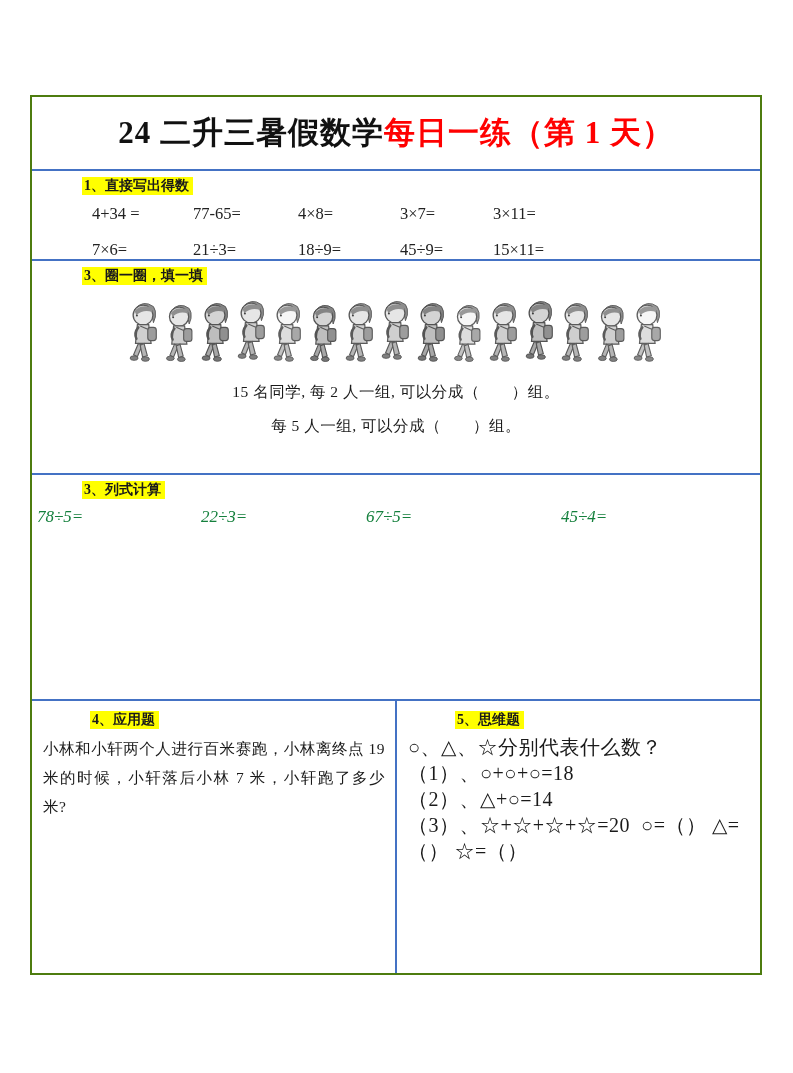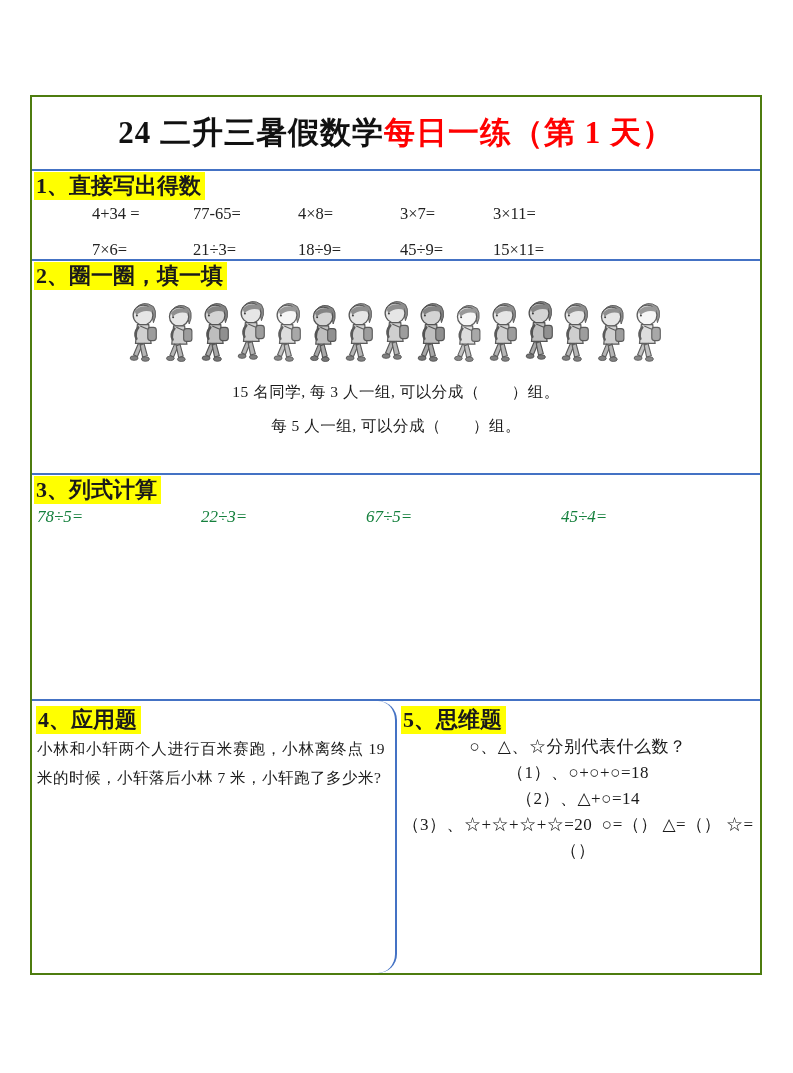--- a/index.html
+++ b/index.html
@@ -32,23 +32,24 @@
     font-weight: 700;
     letter-spacing: 1px;
     white-space: nowrap;
   }
   .t-black { color: #111111; }
   .t-red   { color: #ff0000; }
 
   
   .sec-header {
     padding: 4px 0 0 2px;
-    font-size: 22px;
+    font-size: 14px;
     font-weight: 700;
     line-height: 22px;
+    margin-left: 48px;
   }
   .hl { background: #ffff00; padding: 1px 4px 2px 2px; }
 
   
   .sec1 { height: 90px; }
   .prob-grid {
     display: grid;
     grid-template-columns: 101px 105px 102px 93px auto;
     padding-left: 60px;
     font-size: 16.5px;
@@ -89,39 +90,38 @@
     padding-left: 5px;
     margin-top: 6px;
     font-size: 17px;
     color: #15803d;
     white-space: nowrap;
     font-style: italic;
   }
 
   
   .sec45 { flex: 1; display: flex; }
-  .cell { height: 100%; padding: 4px 6px 0 2px; border-radius: 19px; }
+  .cell { height: 100%; padding: 4px 6px 0 8px; }
   .cell-left  { width: 365px; border-right: 2px solid #4472c4; }
   .cell-right { flex: 1; }
   .word-problem {
     margin-top: 3px;
     padding: 0 4px 0 3px;
     font-size: 15.5px;
     line-height: 29px;
     text-align: justify;
     letter-spacing: 0.5px;
     font-family: Liberation Serif, serif;
   }
   .s5-intro, .s5-line {
-    font-size: 17px;
+    font-size: 20px;
     line-height: 26px;
     padding-left: 3px;
     white-space: pre-wrap;
     letter-spacing: 0.5px;
-    text-align: center;
   }
   .s5-intro { margin-top: 3px; }
 
   .svg-defs { position: absolute; width: 0; height: 0; overflow: hidden; }
 </style>
 </head>
 <body>
 
 <svg class="svg-defs" aria-hidden="true">
   <symbol id="kid-shape" viewBox="0 0 36 74">
@@ -161,21 +161,21 @@
       <span>7×6=</span>
       <span>21÷3=</span>
       <span>18÷9=</span>
       <span>45÷9=</span>
       <span>15×11=</span>
     </div>
   </div>
 
   <div class="row sec2">
     <div class="sec-header">
-      <span class="hl">2、圈一圈，填一填</span>
+      <span class="hl">3、圈一圈，填一填</span>
     </div>
     <div class="kids-row" id="kids-row">
         <svg class="kid" viewBox="0 0 36 74">
           <use href="#kid-shape"></use>
         </svg>
         <svg class="kid" viewBox="0 0 36 74">
           <use href="#kid-shape"></use>
         </svg>
         <svg class="kid" viewBox="0 0 36 74">
           <use href="#kid-shape"></use>
@@ -210,21 +210,21 @@
         <svg class="kid" viewBox="0 0 36 74">
           <use href="#kid-shape"></use>
         </svg>
         <svg class="kid" viewBox="0 0 36 74">
           <use href="#kid-shape"></use>
         </svg>
         <svg class="kid" viewBox="0 0 36 74">
           <use href="#kid-shape"></use>
         </svg>
       </div>
-    <div class="fill-line">15 名同学, 每 3 人一组, 可以分成（　　）组。</div>
+    <div class="fill-line">15 名同学, 每 2 人一组, 可以分成（　　）组。</div>
     <div class="fill-line">每 5 人一组, 可以分成（　　）组。</div>
   </div>
 
   <div class="row sec3">
     <div class="sec-header">
       <span class="hl">3、列式计算</span>
     </div>
     <div class="prob-grid3">
       <span>78÷5=</span>
       <span>22÷3=</span>

